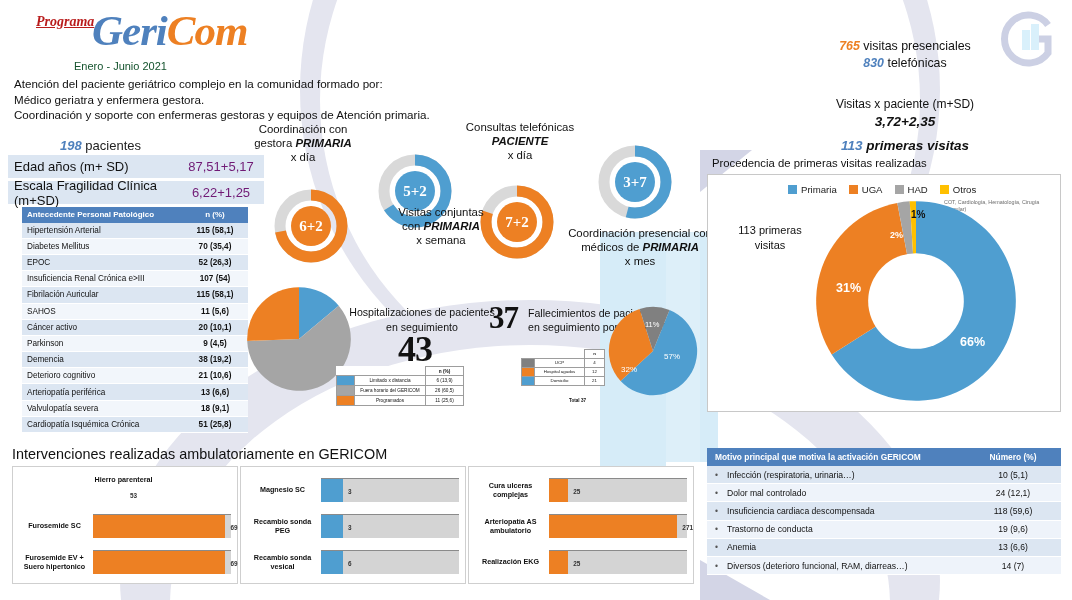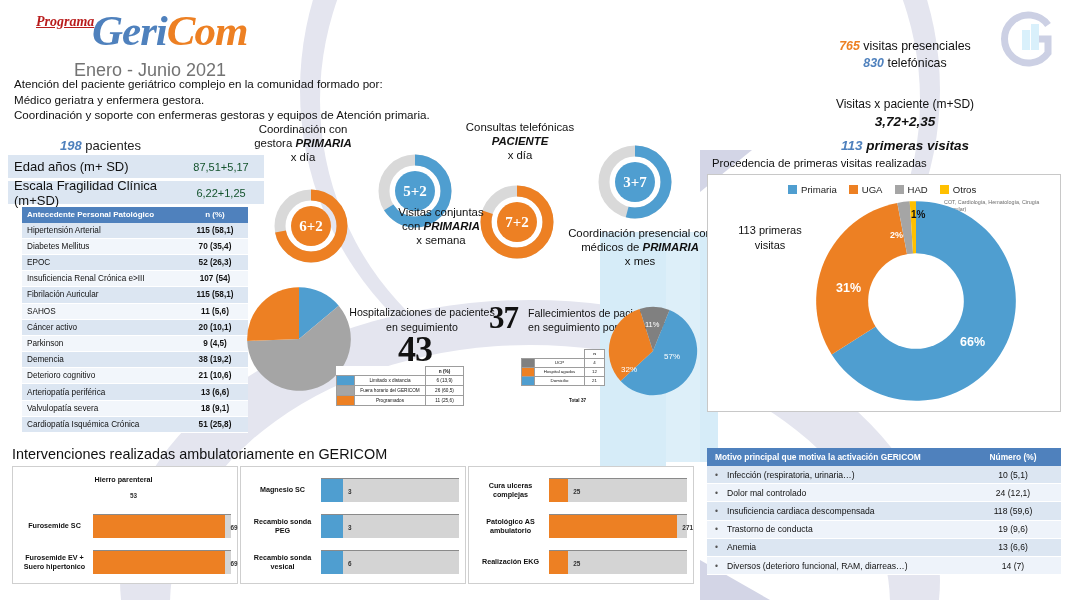--- a/index.html
+++ b/index.html
@@ -70,21 +70,21 @@
     position: absolute; left: 78px; top: 0;
     font-family: "Liberation Serif", serif;
     font-size: 43px; font-style: italic; font-weight: 700;
     letter-spacing: -1px;
     text-align: right;
   }
   .logo-geri { color: #4f81bd; }
   .logo-com { color: #ed8023; }
   .subtitle {
     position: absolute; left: 60px; top: 54px;
-    font-size: 18px; color: #737373;
+    font-size: 11px; color: #14532d;
   }
   .intro {
     position: absolute; left: 14px; top: 76px;
     font-size: 11.6px; line-height: 15.5px; color: #111;
     width: 440px;
   }
 
   
   .pac-count {
     position: absolute; left: 60px; top: 138px;
@@ -96,21 +96,21 @@
     position: absolute; left: 8px; height: 24px;
     display: flex; align-items: stretch; width: 256px;
     border-bottom: 1.4px solid #ffffff;
   }
   .kv-row .k {
     flex: 1; background: #dce6f2; display: flex; align-items: center;
     padding-left: 6px; font-size: 13px; color: #111;
   }
   .kv-row .v {
     width: 86px; background: #dce6f2; display: flex; align-items: center;
-    justify-content: center; font-size: 11px; color: #14532d;
+    justify-content: center; font-size: 13px; color: #701a75;
   }
   #kv0 { top: 155px; }
   #kv1 { top: 181px; }
 
   
   .ap-table {
     position: absolute; left: 22px; top: 207px; width: 226px;
     border-collapse: collapse; font-size: 8.2px;
   }
   .ap-table th {
@@ -642,21 +642,21 @@
     </div>
   <div class="iv-panel" id="ivp2">
       <div class="bar-row" style="top: 8px;">
         <div class="blabel">Cura ulceras complejas</div>
         <div class="bar-track">
           <div class="bar-fill" style="width: 14%; background: rgb(237, 128, 35);"></div>
           <span class="bar-val" style="left: calc(14% + 5px);">25</span>
         </div>
       </div>
       <div class="bar-row" style="top: 44px;">
-        <div class="blabel">Patológico AS ambulatorio</div>
+        <div class="blabel">Arteriopatía AS ambulatorio</div>
         <div class="bar-track">
           <div class="bar-fill" style="width: 93%; background: rgb(237, 128, 35);"></div>
           <span class="bar-val" style="left: calc(93% + 5px);">271</span>
         </div>
       </div>
       <div class="bar-row" style="top: 80px; align-items: center;">
         <div class="blabel">Realización EKG</div>
         <div class="bar-track">
           <div class="bar-fill" style="width: 14%; background: rgb(237, 128, 35);"></div>
           <span class="bar-val" style="left: calc(14% + 5px);">25</span>

